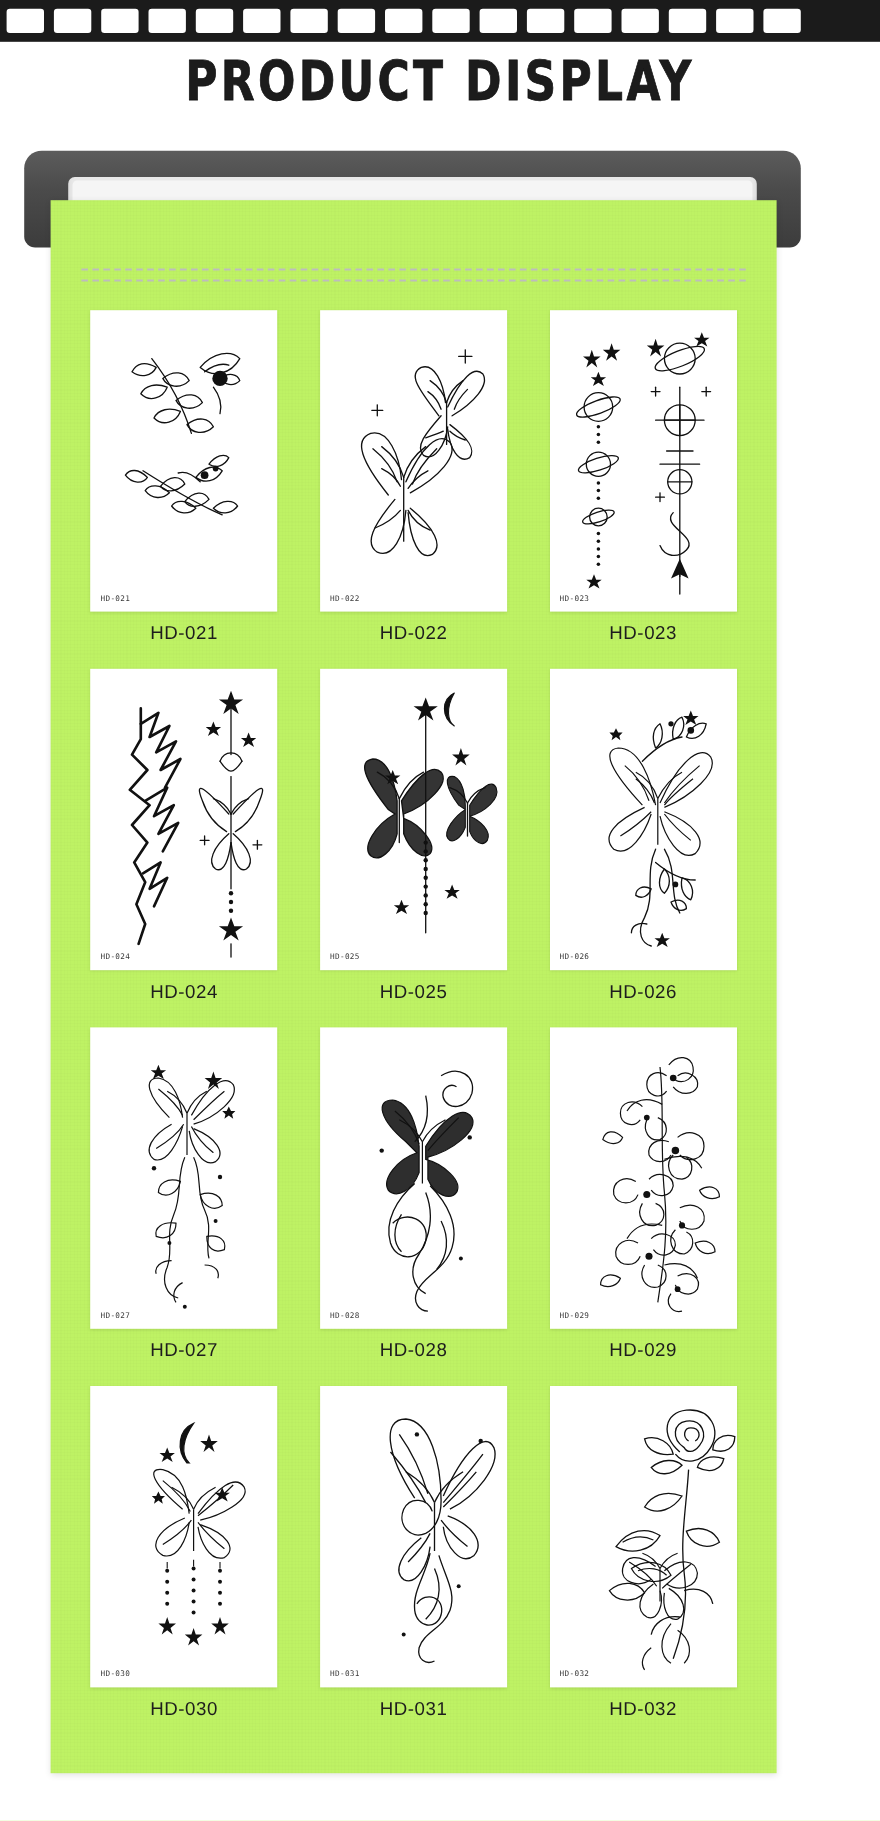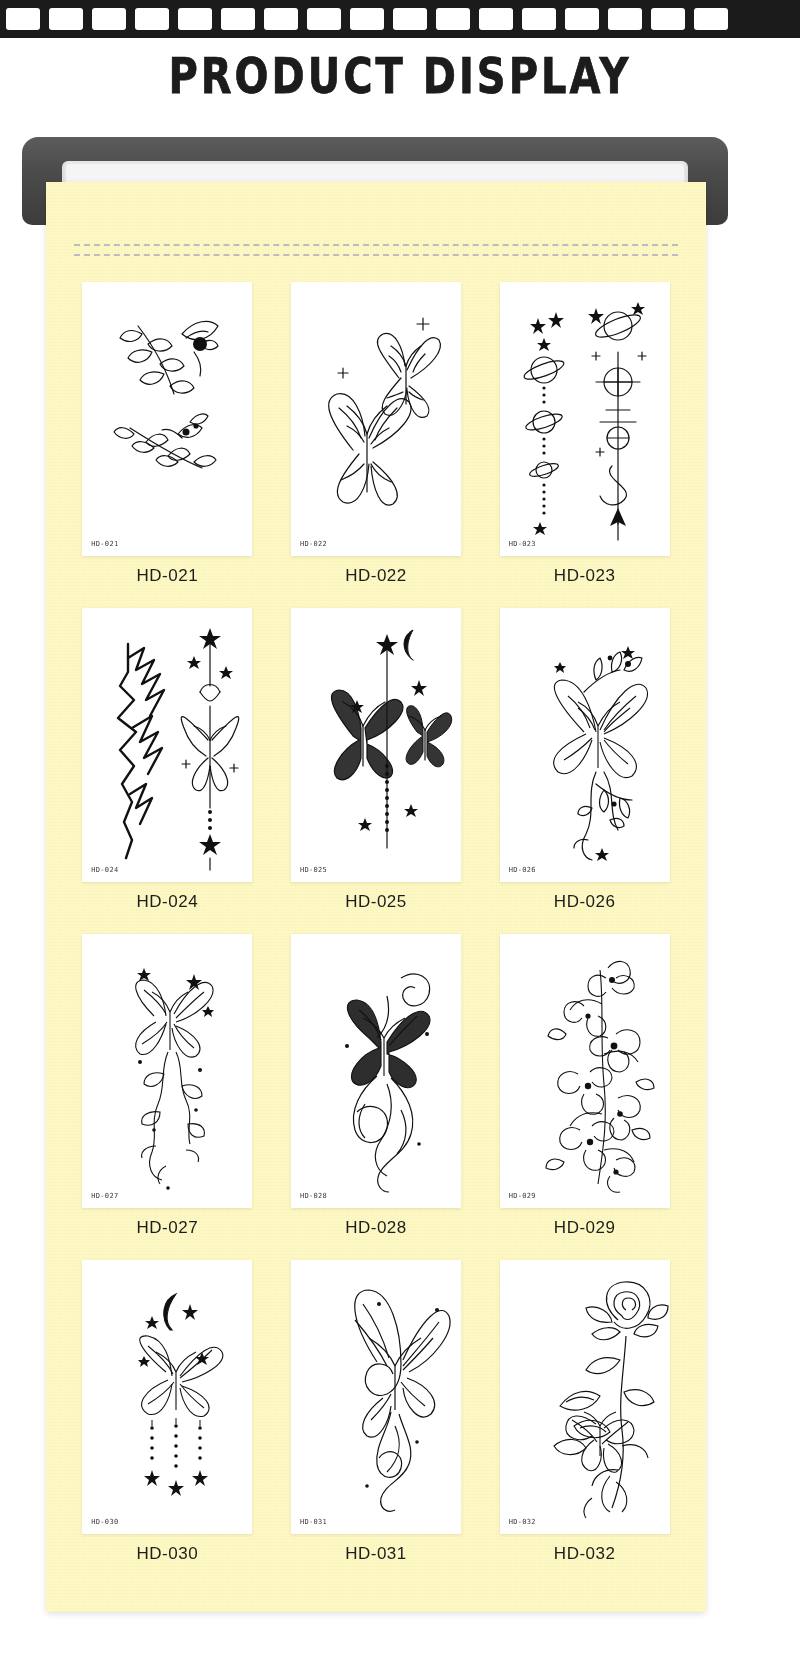--- a/index.html
+++ b/index.html
@@ -87,21 +87,21 @@
     border-radius: 4px;
   }
 
   
   .sheet {
     position: absolute;
     top: 182px;
     left: 46px;
     width: 660px;
     height: 1430px;
-    background: #fef9c3;
+    background: #bef264;
     box-shadow: 0 2px 6px rgba(0,0,0,0.12);
   }
   .sheet-texture {
     position: absolute;
     inset: 0;
     background:
       repeating-linear-gradient(0deg, rgba(0,0,0,0.012) 0 1px, rgba(0,0,0,0) 1px 3px),
       repeating-linear-gradient(90deg, rgba(0,0,0,0.012) 0 1px, rgba(0,0,0,0) 1px 3px);
     pointer-events: none;
   }

